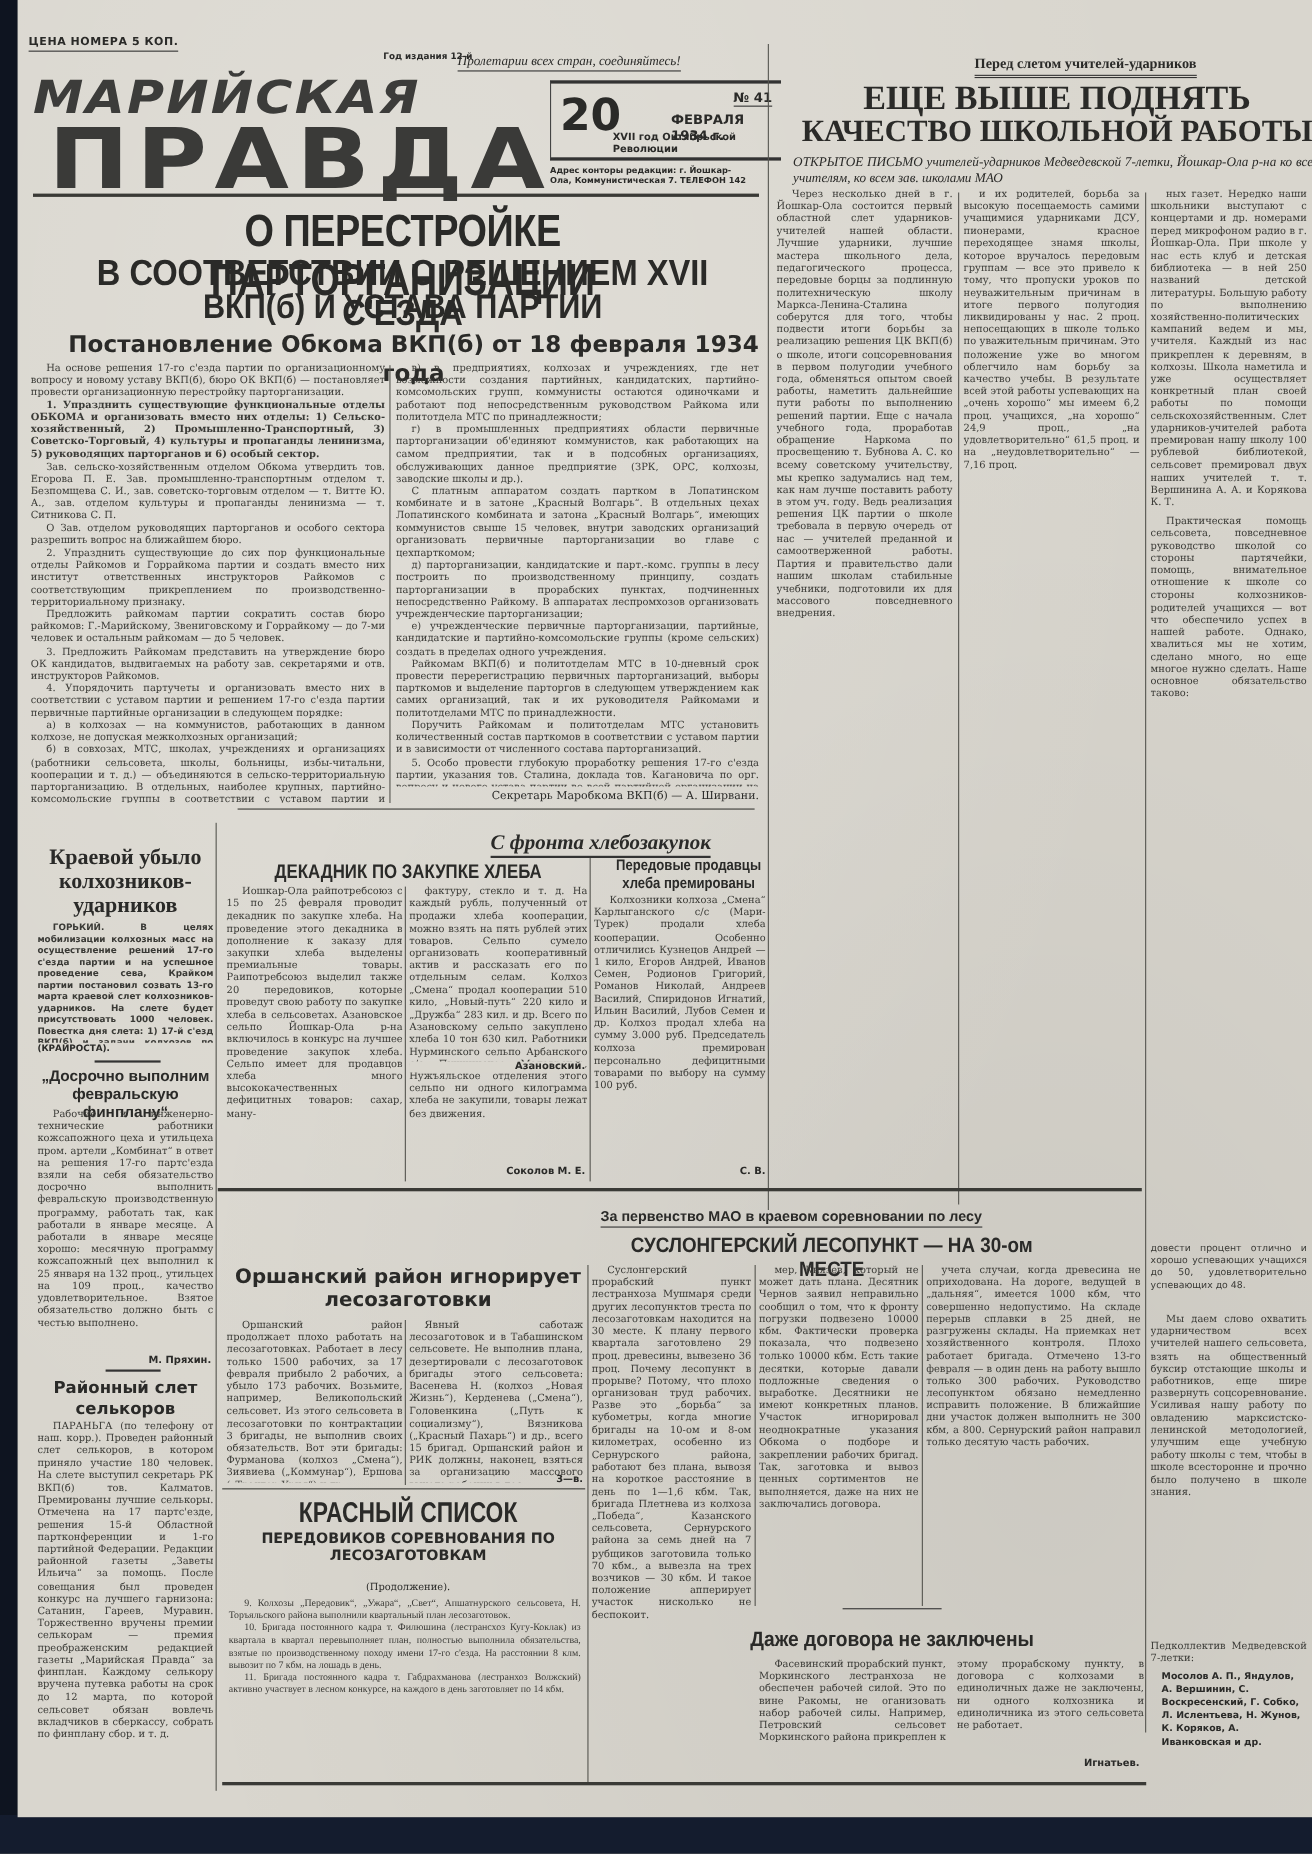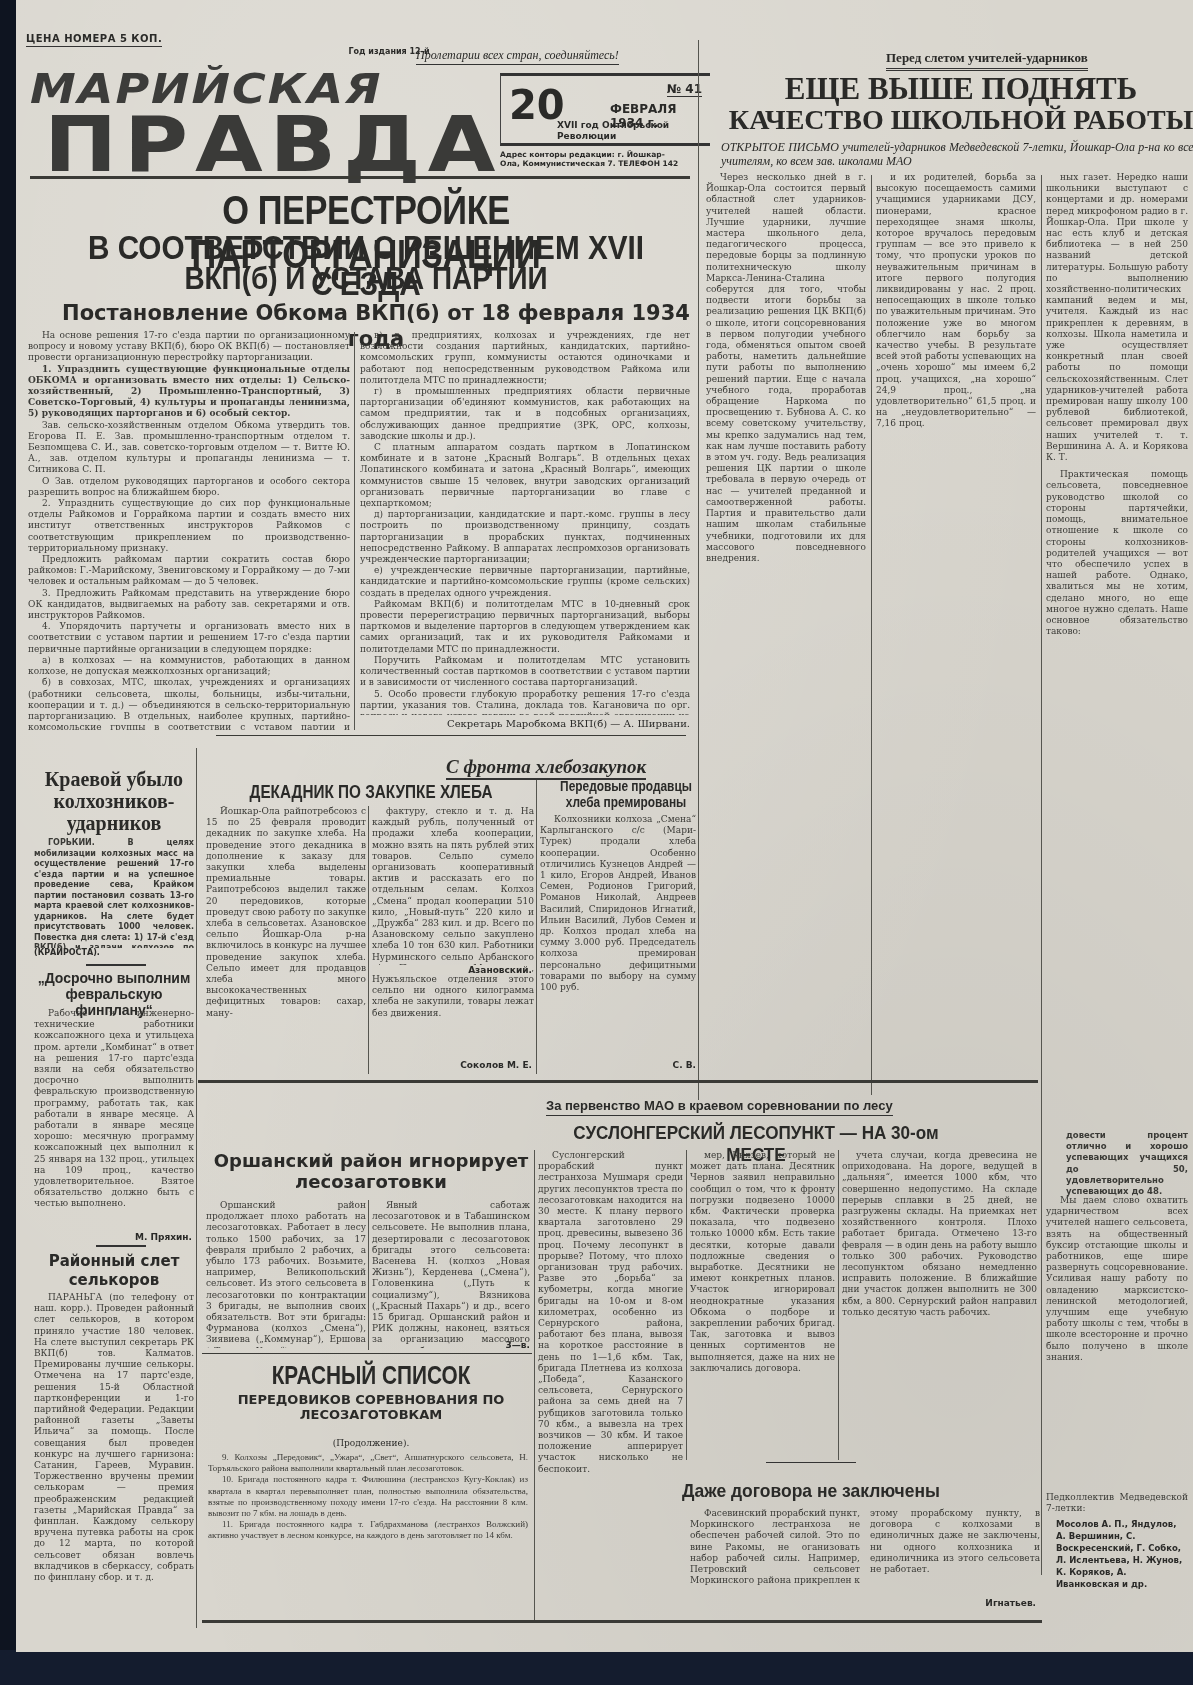--- a/index.html
+++ b/index.html
@@ -131,21 +131,21 @@
   <div class="vrule" style="left:855px;top:175px;height:920px;"></div>
   <div class="abs text" style="left:860px;top:172px;width:160px;height:925px;overflow:hidden;">
     <p class="para">и их родителей, борьба за высокую посещаемость самими учащимися ударниками ДСУ, пионерами, красное переходящее знамя школы, которое вручалось передовым группам — все это привело к тому, что пропуски уроков по неуважительным причинам в итоге первого полугодия ликвидированы у нас. 2 проц. непосещающих в школе только по уважительным причинам. Это положение уже во многом облегчило нам борьбу за качество учебы. В результате всей этой работы успевающих на „очень хорошо“ мы имеем 6,2 проц. учащихся, „на хорошо“ 24,9 проц., „на удовлетворительно“ 61,5 проц. и на „неудовлетворительно“ — 7,16 проц.</p>
   </div>
   <div class="vrule" style="left:1025px;top:175px;height:1400px;"></div>
   <div class="abs text" style="left:1030px;top:172px;width:142px;height:930px;overflow:hidden;">
     <p class="para">ных газет. Нередко наши школьники выступают с концертами и др. номерами перед микрофоном радио в г. Йошкар-Ола. При школе у нас есть клуб и детская библиотека — в ней 250 названий детской литературы. Большую работу по выполнению хозяйственно-политических кампаний ведем и мы, учителя. Каждый из нас прикреплен к деревням, в колхозы. Школа наметила и уже осуществляет конкретный план своей работы по помощи сельскохозяйственным. Слет ударников-учителей работа премирован нашу школу 100 рублевой библиотекой, сельсовет премировал двух наших учителей т. т. Вершинина А. А. и Корякова К. Т.</p>
     <p class="para" style="margin-top:6px;">Практическая помощь сельсовета, повседневное руководство школой со стороны партячейки, помощь, внимательное отношение к школе со стороны колхозников-родителей учащихся — вот что обеспечило успех в нашей работе. Однако, хвалиться мы не хотим, сделано много, но еще многое нужно сделать. Наше основное обязательство таково:</p>
   </div>
   <div class="abs text" style="left:1030px;top:1130px;width:142px;">
-    <p style="font-family:'DejaVu Sans',sans-serif;font-weight:bold;font-size:8.5px;margin-left:20px;">довести процент отлично и хорошо успевающих учащихся до 50, удовлетворительно успевающих до 48.</p>
+    <p style="font-family:'DejaVu Sans',sans-serif;font-weight:normal;font-size:8.5px;">довести процент отлично и хорошо успевающих учащихся до 50, удовлетворительно успевающих до 48.</p>
   </div>
   <div class="abs text" style="left:1030px;top:1195px;width:142px;height:290px;overflow:hidden;">
     <p class="para">Мы даем слово охватить ударничеством всех учителей нашего сельсовета, взять на общественный буксир отстающие школы и работников, еще шире развернуть соцсоревнование. Усиливая нашу работу по овладению марксистско-ленинской методологией, улучшим еще учебную работу школы с тем, чтобы в школе всесторонне и прочно было получено в школе знания.</p>
   </div>
   <div class="abs text" style="left:1030px;top:1492px;width:142px;">Педколлектив Медведевской 7-летки:</div>
   <div class="abs sans" style="left:1040px;top:1518px;width:132px;font-size:8.5px;font-weight:bold;line-height:12px;">Мосолов А. П., Яндулов, А. Вершинин, С. Воскресенский, Г. Собко, Л. Ислентьева, Н. Жунов, К. Коряков, А. Иванковская и др.</div>
 
   <div class="vrule" style="left:180px;top:748px;height:880px;"></div>
   <div class="abs lserif head-side" style="left:18px;top:768px;width:160px;font-size:20px;line-height:22px;">Краевой убыло колхозников-ударников</div>
   <div class="abs text sans" style="left:18px;top:838px;width:160px;height:110px;overflow:hidden;font-size:8px;font-weight:bold;line-height:10.5px;">

